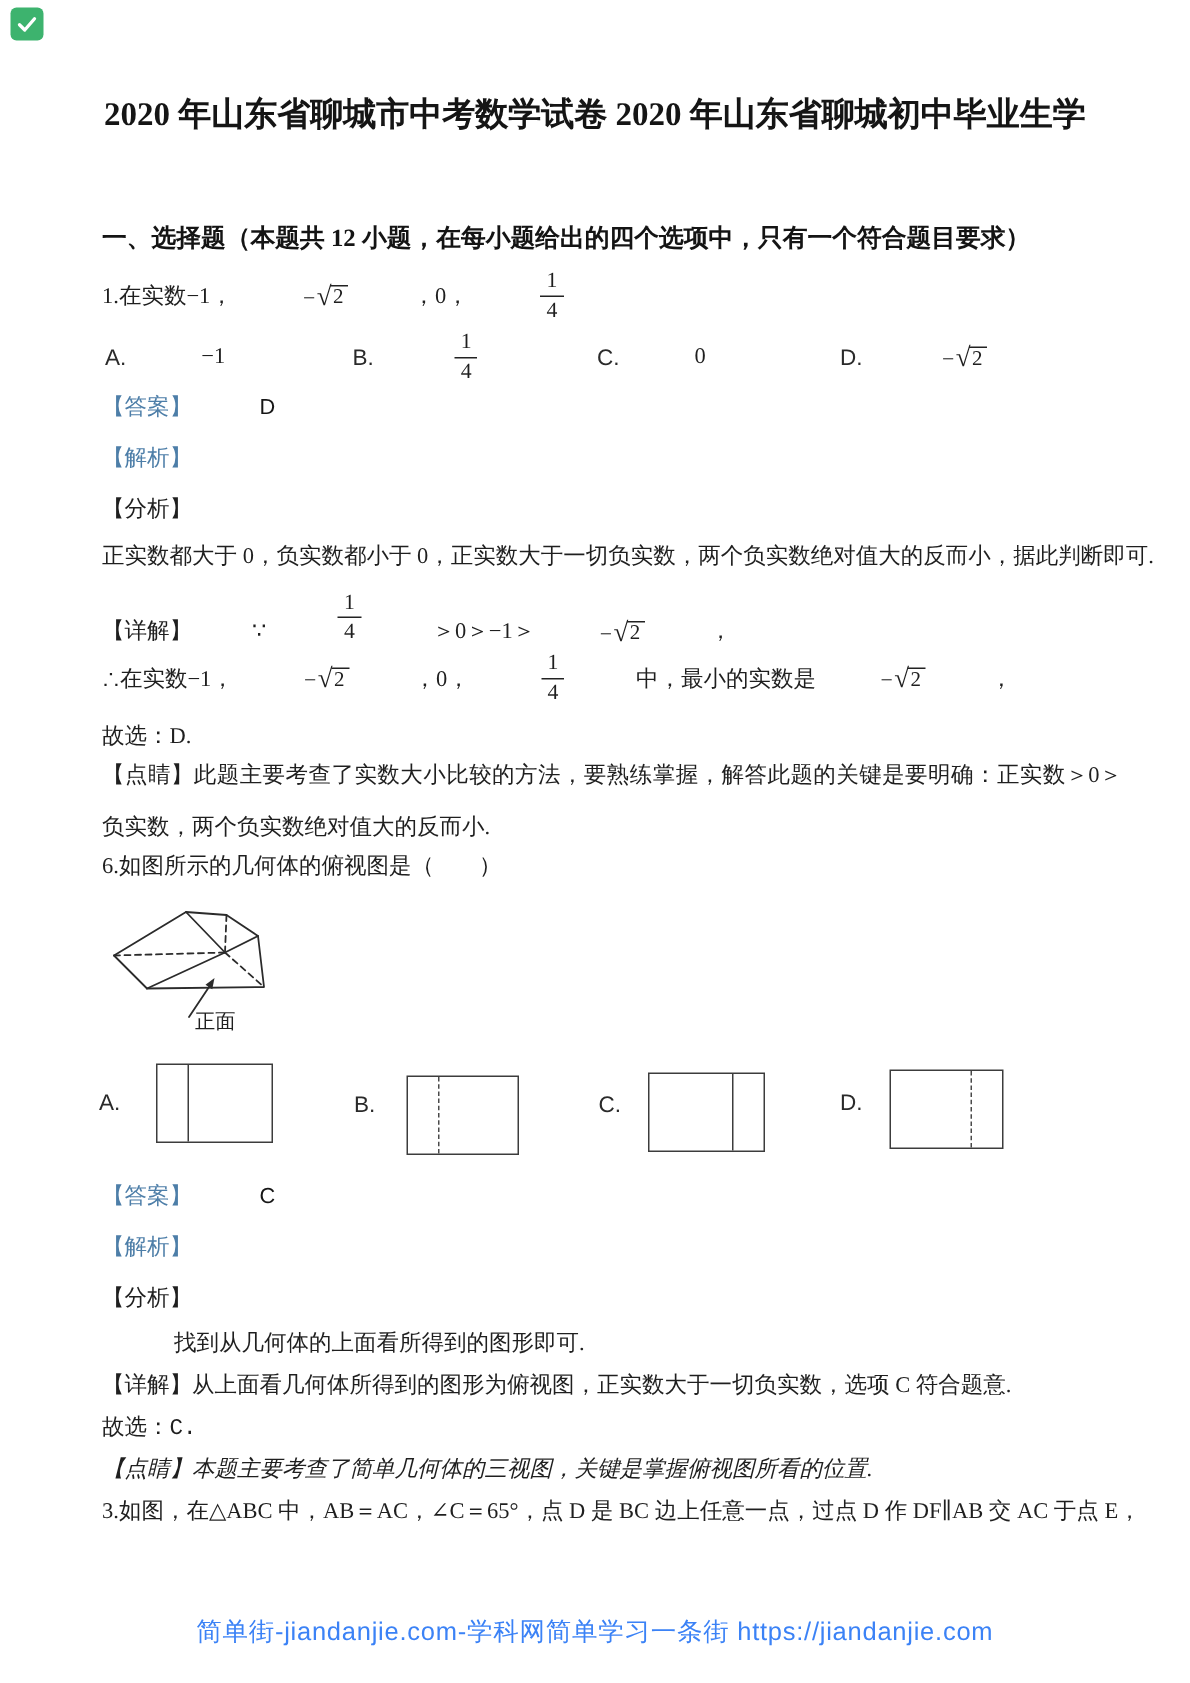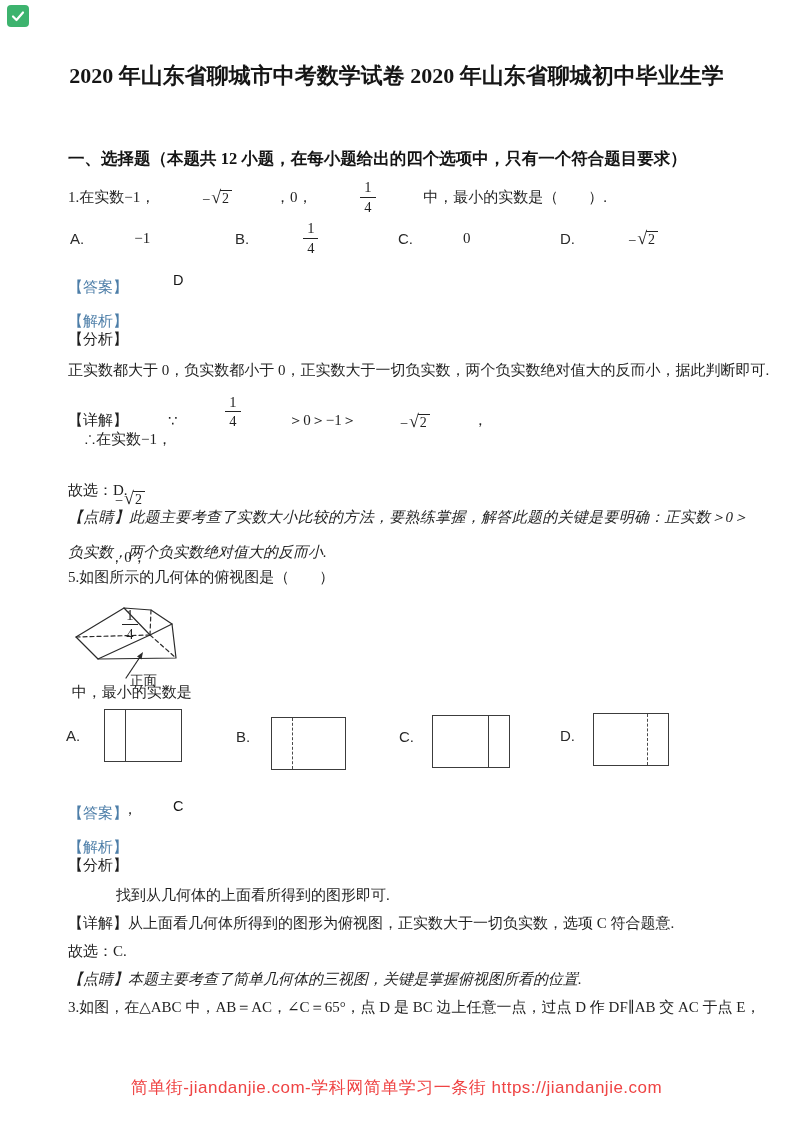--- a/index.html
+++ b/index.html
@@ -3,42 +3,42 @@
 <meta charset="utf-8">
 <style>
   html,body{margin:0;padding:0;}
   body{
     width:793px;height:1122px;background:#ffffff;position:relative;overflow:hidden;
     font-family:"Liberation Serif","DejaVu Serif",serif;color:#1f1f1f;
   }
   .abs{position:absolute;}
   .row{display:flex;align-items:center;white-space:pre;gap:40px;}
   .bt{font-size:15px;}
-  .blue{color:#4d7ea8;margin-top:16px;}
+  .blue{color:#4d7ea8;}
   .title{left:0;right:0;text-align:center;font-weight:bold;font-size:22px;line-height:47px;color:#151515;}
   .section-head{font-weight:bold;font-size:16.5px;color:#141414;}
   .ans-letter{font-family:"Liberation Sans","DejaVu Sans",sans-serif;font-size:14.5px;color:#161616;margin-left:5px;}
   .opt-letter{font-family:"Liberation Sans","DejaVu Sans",sans-serif;font-size:15px;color:#2a2a2a;margin-right:10px;}
   
   .frac{display:inline-flex;flex-direction:column;align-items:center;line-height:1.15;font-size:14.5px;margin:0 4px;vertical-align:middle;}
   .frac .num{padding:0 4px 1px 4px;border-bottom:1.2px solid #222;}
   .frac .den{padding-top:1px;}
   
   .sqrt{display:inline-flex;align-items:flex-start;margin:0 3px;line-height:1;}
   .sqrt .minus{font-size:14.5px;margin-top:4px;}
   .sqrt .radical{font-size:18px;margin:0 -1px 0 1px;}
   .sqrt .rad{border-top:1.3px solid #222;padding:1px 3px 0 2px;font-size:14px;margin-top:2px;}
   
   .orect{position:absolute;border:1.3px solid #3c3c3c;background:#fff;}
   .vline{position:absolute;top:0;bottom:0;width:0;}
   .vline.solid{border-left:1.4px solid #3c3c3c;}
   .vline.dash{border-left:1.4px dashed #4a4a4a;}
   .para{width:680px;text-align:justify;line-height:35px;}
   .footer{left:0;right:0;text-align:center;font-family:"Liberation Sans","DejaVu Sans",sans-serif;
-          font-size:17px;color:#ef4444;letter-spacing:0.5px;}
+          font-size:17px;color:#3b82f6;letter-spacing:0.5px;}
   .app-icon{left:7px;top:5px;width:22px;height:22px;border-radius:4px;background:#3db36e;
             display:flex;align-items:center;justify-content:center;}
 </style>
 </head>
 <body>
 
 <div class="abs app-icon">
   <svg width="14" height="14" viewBox="0 0 14 14">
     <path d="M2 7.5 L5.5 11 L12 3.5" fill="none" stroke="#ffffff" stroke-width="2.2" stroke-linecap="round" stroke-linejoin="round"></path>
   </svg>
@@ -48,21 +48,20 @@
   <div>2020 年山东省聊城市中考数学试卷 2020 年山东省聊城初中毕业生学</div>
 </div>
 
 <div class="abs section-head" style="left:68px;top:148px;text-align:center;">一、选择题（本题共 12 小题，在每小题给出的四个选项中，只有一个符合题目要求）</div>
 
 <div class="abs row bt" style="left:68px;top:175px;height:44px;">
   <span>1.在实数−1， </span>
   <span class="sqrt"><span class="minus">−</span><span class="radical">√</span><span class="rad">2</span></span>
   <span>，0， </span>
   <span class="frac"><span class="num">1</span><span class="den">4</span></span>
-  <span> 中，最小的实数是（　　）.</span>
 </div>
 
 <div class="abs row bt" style="left:70px;top:216px;height:44px;">
   <span class="opt-letter">A.</span>
   <span>−1</span>
 </div>
 <div class="abs row bt" style="left:235px;top:216px;height:44px;">
   <span class="opt-letter">B.</span>
   <span class="frac"><span class="num">1</span><span class="den">4</span></span>
 </div>
@@ -85,34 +84,34 @@
 
 <div class="abs row bt" style="left:68px;top:386px;height:44px;align-items:flex-end;">
   <span>【详解】</span>
   <span>∵ </span>
   <span class="frac"><span class="num">1</span><span class="den">4</span></span>
   <span> ＞0＞−1＞</span>
   <span class="sqrt"><span class="minus">−</span><span class="radical">√</span><span class="rad">2</span></span>
   <span>，</span>
 </div>
 
-<div class="abs row bt" style="left:68px;top:430px;height:44px;flex-direction:column;">
+<div class="abs row bt" style="left:68px;top:430px;height:44px;">
   <span>∴在实数−1， </span>
   <span class="sqrt"><span class="minus">−</span><span class="radical">√</span><span class="rad">2</span></span>
   <span>，0， </span>
   <span class="frac"><span class="num">1</span><span class="den">4</span></span>
   <span> 中，最小的实数是</span>
   <span class="sqrt"><span class="minus">−</span><span class="radical">√</span><span class="rad">2</span></span>
   <span>，</span>
 </div>
 
 <div class="abs bt" style="left:68px;top:481px;">故选：D.</div>
-<div class="abs bt para" style="left:68px;top:500px;font-style:italic;">【点睛】此题主要考查了实数大小比较的方法，要熟练掌握，解答此题的关键是要明确：正实数＞0＞负实数，两个负实数绝对值大的反而小.</div>
+<div class="abs bt para" style="left:68px;top:500px;">【点睛】此题主要考查了实数大小比较的方法，要熟练掌握，解答此题的关键是要明确：正实数＞0＞负实数，两个负实数绝对值大的反而小.</div>
 
-<div class="abs bt" style="left:68px;top:568px;">5.如图所示的几何体的俯视图是（　　）</div>
+<div class="abs bt" style="left:68px;top:568px;">6.如图所示的几何体的俯视图是（　　）</div>
 
 <svg class="abs" style="left:70px;top:602px;" width="115" height="88" viewBox="0 0 115 88">
   <g fill="none" stroke="#2b2b2b" stroke-width="1.2" stroke-linejoin="round" stroke-linecap="round">
 
     <polygon points="6,35 54,6 81,8 102,22 106,56 28,57"></polygon>
 
     <polyline points="28,57 80,33 102,22"></polyline>
     <line x1="54" y1="6" x2="80" y2="33"></line>
 
     <g stroke-dasharray="4 3">
@@ -146,18 +145,18 @@
 </div>
 
 <div class="abs row bt" style="left:68px;top:788px;">
   <span class="blue">【答案】</span>
   <span class="ans-letter">C</span>
 </div>
 <div class="abs bt blue" style="left:68px;top:822px;">【解析】</div>
 <div class="abs bt" style="left:68px;top:856px;">【分析】</div>
 <div class="abs bt" style="left:68px;top:886px;margin-left:48px;">找到从几何体的上面看所得到的图形即可.</div>
 <div class="abs bt" style="left:68px;top:914px;">【详解】从上面看几何体所得到的图形为俯视图，正实数大于一切负实数，选项 C 符合题意.</div>
-<div class="abs bt" style="left:68px;top:942px;">故选：C.</div>
+<div class="abs bt" style="left:68px;top:942px;font-family:Liberation Mono, monospace;">故选：C.</div>
 <div class="abs bt" style="left:68px;top:970px;font-style:italic;">【点睛】本题主要考查了简单几何体的三视图，关键是掌握俯视图所看的位置.</div>
 
 <div class="abs bt" style="left:68px;top:998px;">3.如图，在△ABC 中，AB＝AC，∠C＝65°，点 D 是 BC 边上任意一点，过点 D 作 DF∥AB 交 AC 于点 E，</div>
 
 <div class="abs footer" style="top:1076px;">简单街-jiandanjie.com-学科网简单学习一条街 https://jiandanjie.com</div>
 
 </body></html>

